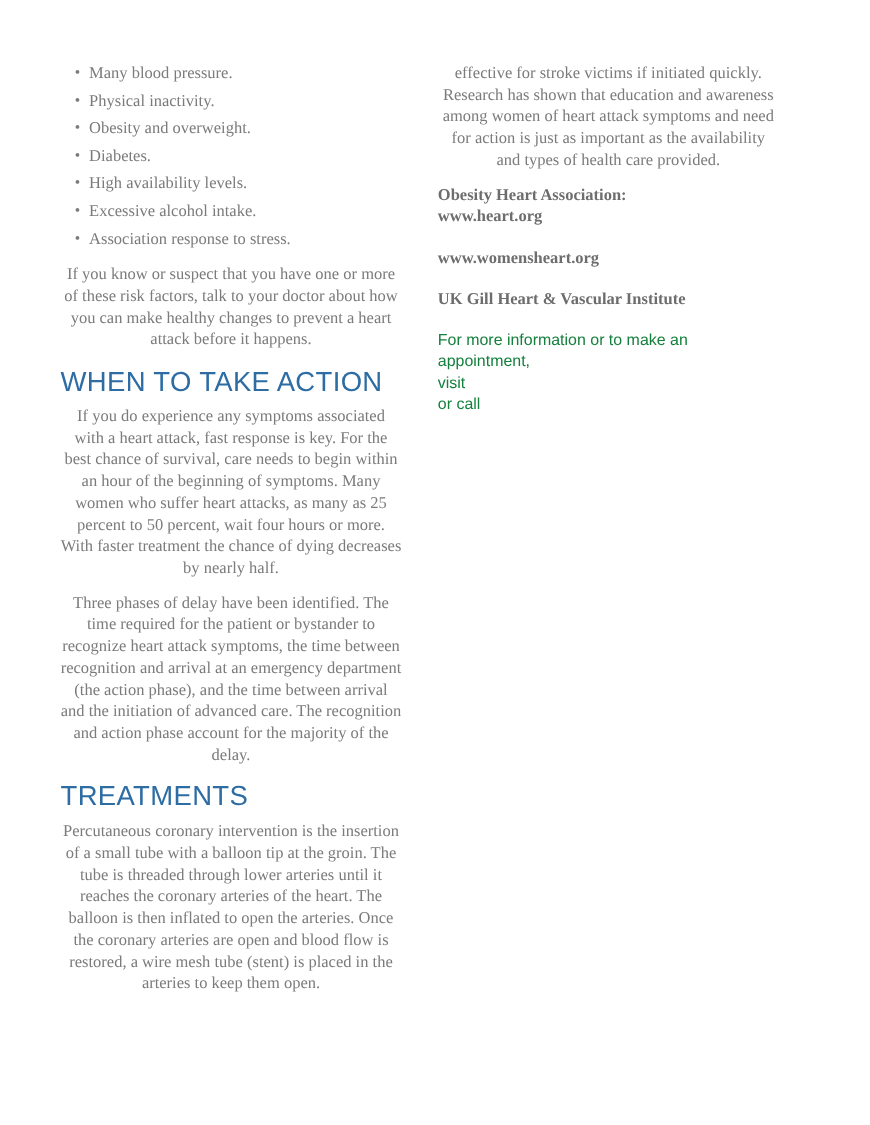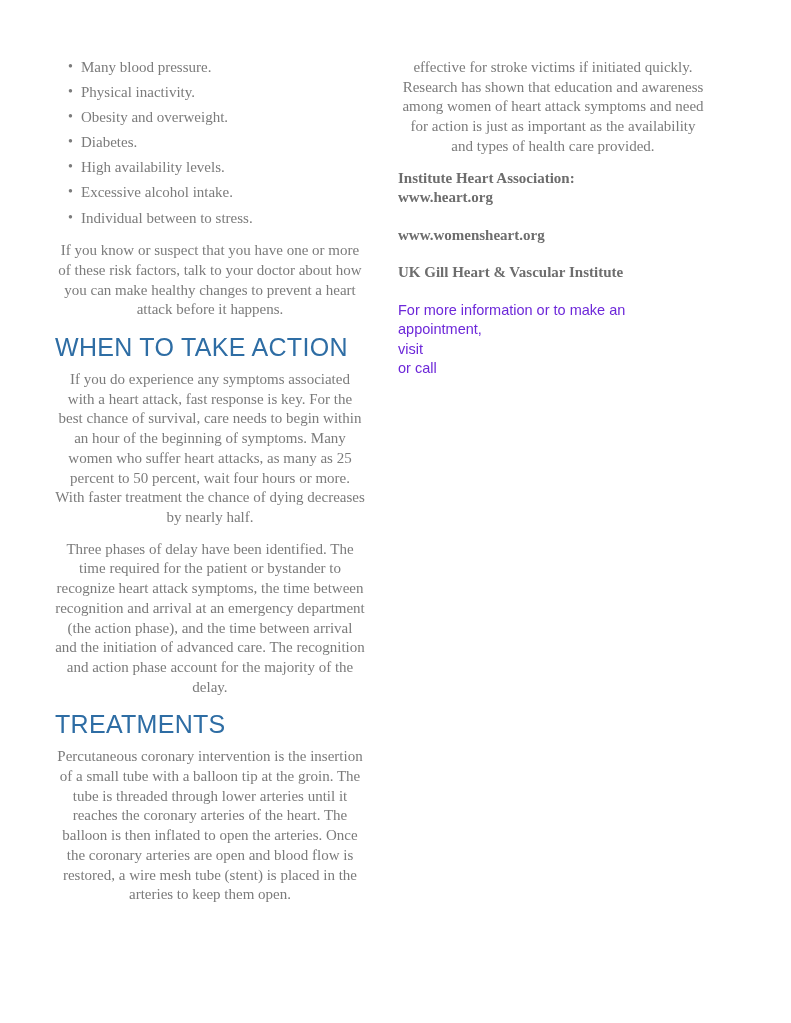--- a/index.html
+++ b/index.html
@@ -60,58 +60,58 @@
   }
   .resource-line .regular {
     font-weight: 400;
     color: #7b7b7b;
   }
   .cta-block {
     margin-top: 17px;
     font-family: "Liberation Sans", "DejaVu Sans", sans-serif;
     font-size: 14.5px;
     line-height: 19.5px;
-    color: #6d28d9;
+    color: #15803d;
   }
 </style>
 </head>
 <body>
 
 <div class="page">
 
   <div class="col">
 
     <ul class="bullets">
       <li><span class="bullet-dot">•</span><span>Many blood pressure.</span></li>
       <li><span class="bullet-dot">•</span><span>Physical inactivity.</span></li>
       <li><span class="bullet-dot">•</span><span>Obesity and overweight.</span></li>
       <li><span class="bullet-dot">•</span><span>Diabetes.</span></li>
       <li><span class="bullet-dot">•</span><span>High availability levels.</span></li>
       <li><span class="bullet-dot">•</span><span>Excessive alcohol intake.</span></li>
-      <li><span class="bullet-dot">•</span><span>Individual between to stress.</span></li>
+      <li><span class="bullet-dot">•</span><span>Association response to stress.</span></li>
     </ul>
 
     <p class="body-par">If you know or suspect that you have one or more of these risk factors, talk to your doctor about how you can make healthy changes to prevent a heart attack before it happens.</p>
 
     <h2 class="section-heading">WHEN TO TAKE ACTION</h2>
     <p class="body-par">If you do experience any symptoms associated with a heart attack, fast response is key. For the best chance of survival, care needs to begin within an hour of the beginning of symptoms. Many women who suffer heart attacks, as many as 25 percent to 50 percent, wait four hours or more. With faster treatment the chance of dying decreases by nearly half.</p>
     <p class="body-par">Three phases of delay have been identified. The time required for the patient or bystander to recognize heart attack symptoms, the time between recognition and arrival at an emergency department (the action phase), and the time between arrival and the initiation of advanced care. The recognition and action phase account for the majority of the delay.</p>
 
     <h2 class="section-heading">TREATMENTS</h2>
     <p class="body-par">Percutaneous coronary intervention is the insertion of a small tube with a balloon tip at the groin. The tube is threaded through lower arteries until it reaches the coronary arteries of the heart. The balloon is then inflated to open the arteries. Once the coronary arteries are open and blood flow is restored, a wire mesh tube (stent) is placed in the arteries to keep them open.</p>
 
   </div>
 
   <div class="col">
 
     <p class="body-par">effective for stroke victims if initiated quickly. Research has shown that education and awareness among women of heart attack symptoms and need for action is just as important as the availability and types of health care provided.</p>
 
 
     <div class="resource-block">
-      <div class="resource-line">Institute Heart Association:</div>
+      <div class="resource-line">Obesity Heart Association:</div>
       <div class="resource-line">www.heart.org</div>
     </div>
 
     <div class="resource-block">
       <div class="resource-line">www.womensheart.org</div>
     </div>
 
     <div class="resource-block">
       <div class="resource-line">UK Gill Heart &amp; Vascular Institute</div>
     </div>

